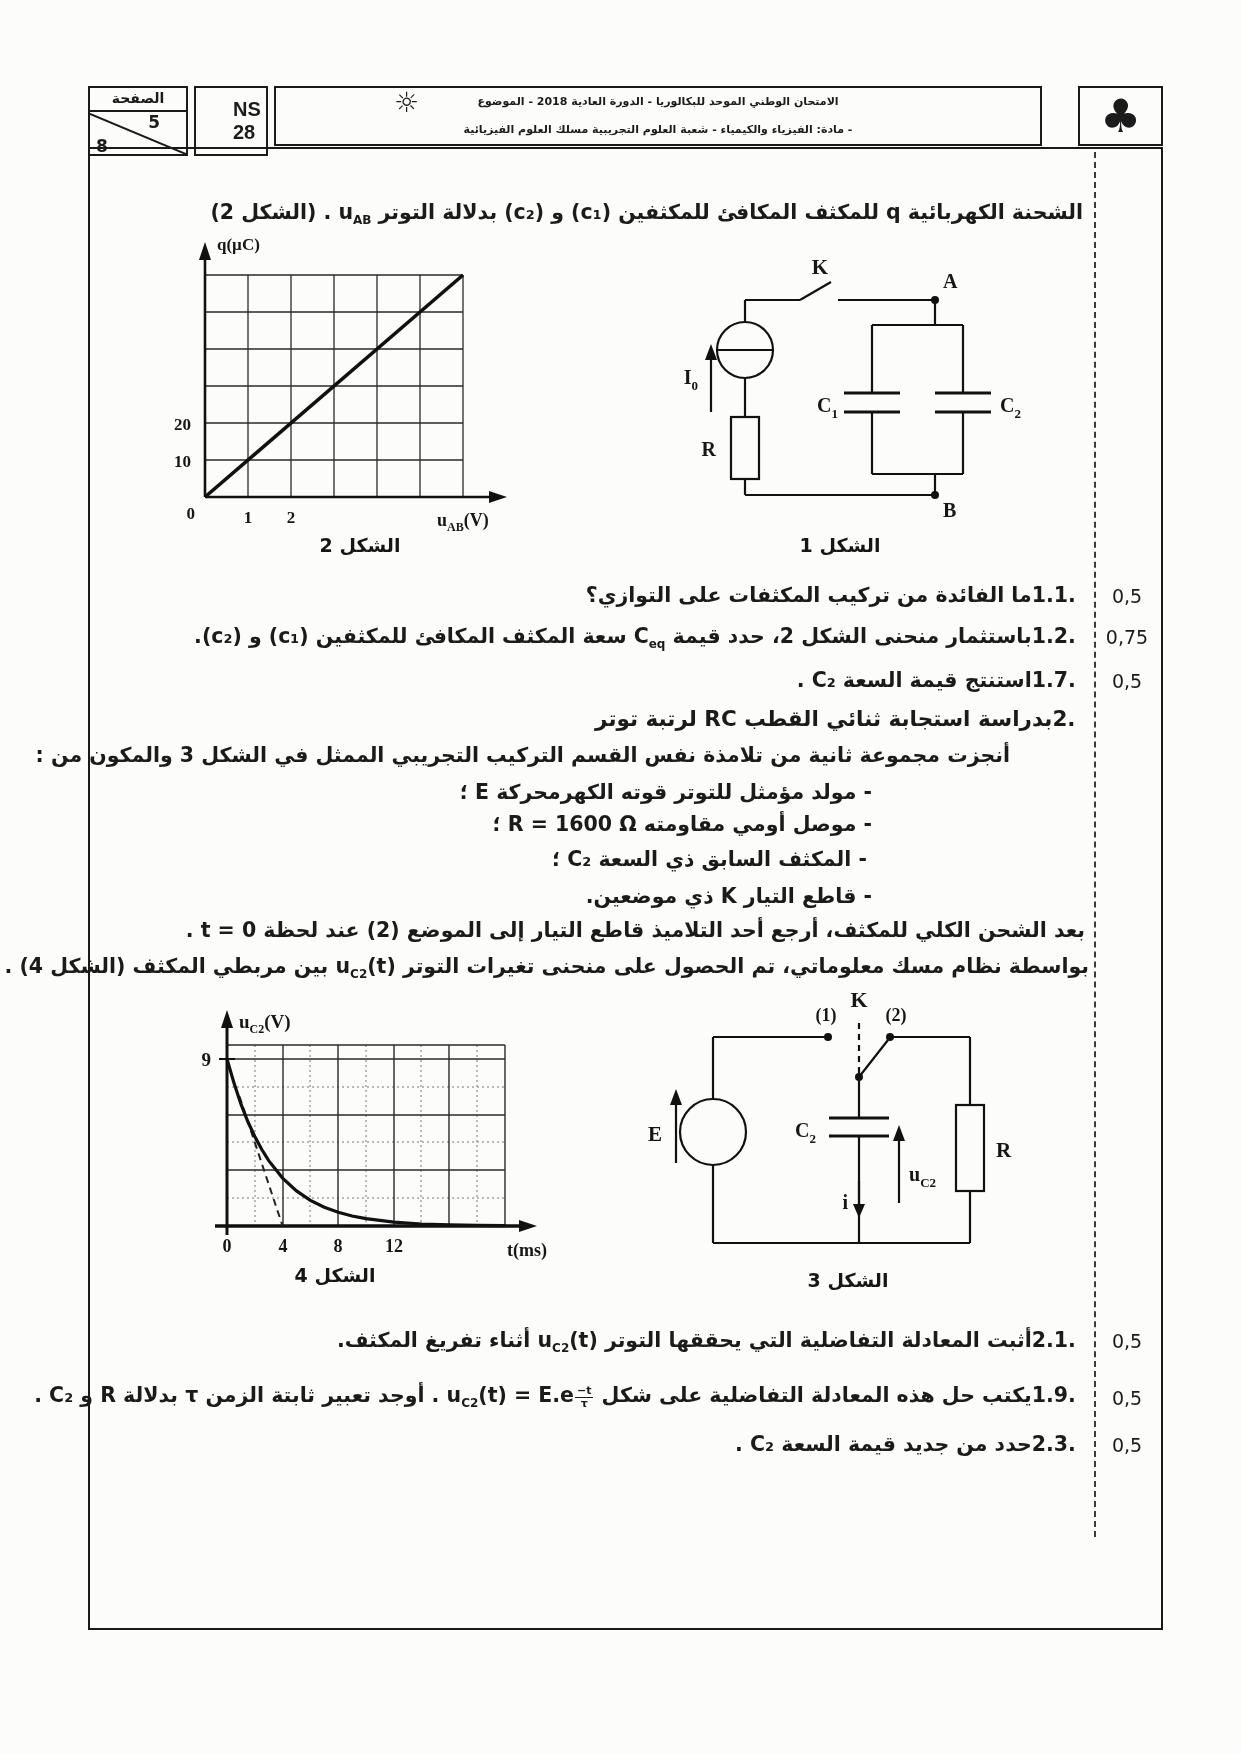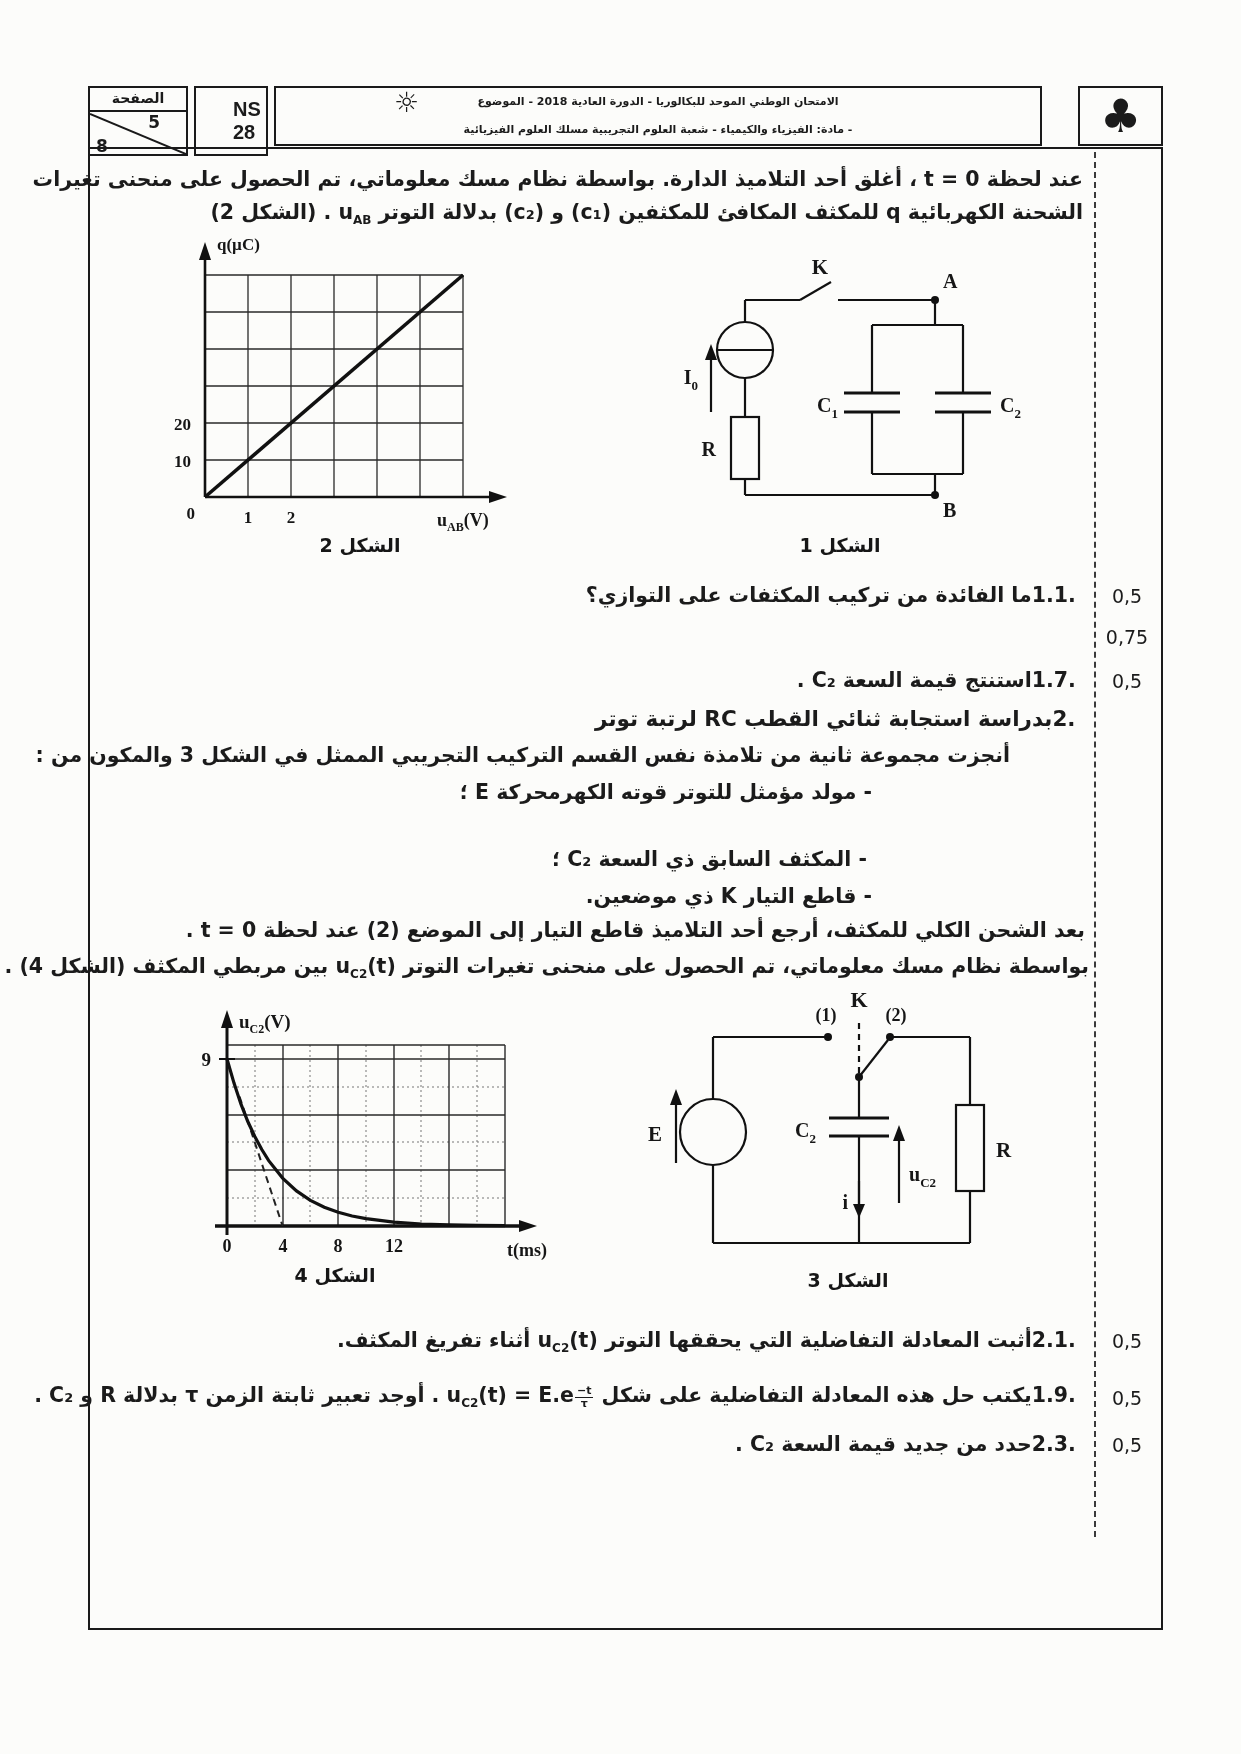--- a/index.html
+++ b/index.html
@@ -61,30 +61,31 @@
   <div class="abs frame"></div>
   <div class="abs marks-sep"></div>
 
   <div class="mark" style="top:585px">0,5</div>
   <div class="mark" style="top:626px">0,75</div>
   <div class="mark" style="top:670px">0,5</div>
   <div class="mark" style="top:1330px">0,5</div>
   <div class="mark" style="top:1387px">0,5</div>
   <div class="mark" style="top:1434px">0,5</div>
 
-  <div class="line" style="top:167px;right:158px"><span>عند لحظة </span><span dir="ltr">t = 0</span><span> ، أغلق أحد التلاميذ الدارة. بواسطة نظام مسك معلوماتي، تم الحصول على منحنى تغيرات</span></div>
   <div class="line" style="top:200px;right:158px"><span>الشحنة الكهربائية </span><span dir="ltr">q</span><span> للمكثف المكافئ للمكثفين (c₁) و (c₂) بدلالة التوتر </span><span dir="ltr"><span>u</span><sub>AB</sub></span><span> . (الشكل 2)</span></div>
 
   <div class="line" style="top:583px;right:158px"><span dir="ltr">1.1. </span><span>ما الفائدة من تركيب المكثفات على التوازي؟</span></div>
+  <div class="line" style="top:624px;right:158px"><span dir="ltr">1.2. </span><span>باستثمار منحنى الشكل 2، حدد قيمة </span><span dir="ltr"><span>C</span><sub>eq</sub></span><span> سعة المكثف المكافئ للمكثفين (c₁) و (c₂).</span></div>
   <div class="line" style="top:668px;right:158px"><span dir="ltr">1.7. </span><span>استنتج قيمة السعة </span><span dir="ltr">C₂</span><span> .</span></div>
 
   <div class="line" style="top:706px;right:158px;font-size:21.5px"><span dir="ltr">2. </span><span>بدراسة استجابة ثنائي القطب </span><span dir="ltr">RC</span><span> لرتبة توتر</span></div>
   <div class="line" style="top:743px;right:231px"><span>أنجزت مجموعة ثانية من تلامذة نفس القسم التركيب التجريبي الممثل في الشكل 3 والمكون من :</span></div>
 
   <div class="line" style="top:780px;right:369px"><span>- مولد مؤمثل للتوتر قوته الكهرمحركة </span><span dir="ltr">E</span><span> ؛</span></div>
+  <div class="line" style="top:812px;right:369px"><span>- موصل أومي مقاومته </span><span dir="ltr">R = 1600 Ω</span><span> ؛</span></div>
   <div class="line" style="top:847px;right:374px"><span>- المكثف السابق ذي السعة </span><span dir="ltr">C₂</span><span> ؛</span></div>
   <div class="line" style="top:884px;right:369px"><span>- قاطع التيار </span><span dir="ltr">K</span><span> ذي موضعين.</span></div>
 
   <div class="line" style="top:918px;right:156px"><span>بعد الشحن الكلي للمكثف، أرجع أحد التلاميذ قاطع التيار إلى الموضع (2) عند لحظة </span><span dir="ltr">t = 0</span><span> .</span></div>
   <div class="line" style="top:954px;right:152px"><span>بواسطة نظام مسك معلوماتي، تم الحصول على منحنى تغيرات التوتر </span><span dir="ltr"><span>u</span><sub>C2</sub><span>(t)</span></span><span> بين مربطي المكثف (الشكل 4) .</span></div>
 
   <div class="line" style="top:1328px;right:158px"><span dir="ltr">2.1. </span><span>أثبت المعادلة التفاضلية التي يحققها التوتر </span><span dir="ltr"><span>u</span><sub>C2</sub><span>(t)</span></span><span> أثناء تفريغ المكثف.</span></div>
   <div class="line" style="top:1383px;right:158px"><span dir="ltr">1.9. </span><span>يكتب حل هذه المعادلة التفاضلية على شكل </span><span dir="ltr"><span>u</span><sub>C2</sub><span>(t) = E.e</span><span class="frac">
           <span class="fr-top">−t</span>
           <span class="fr-bot">τ</span>

